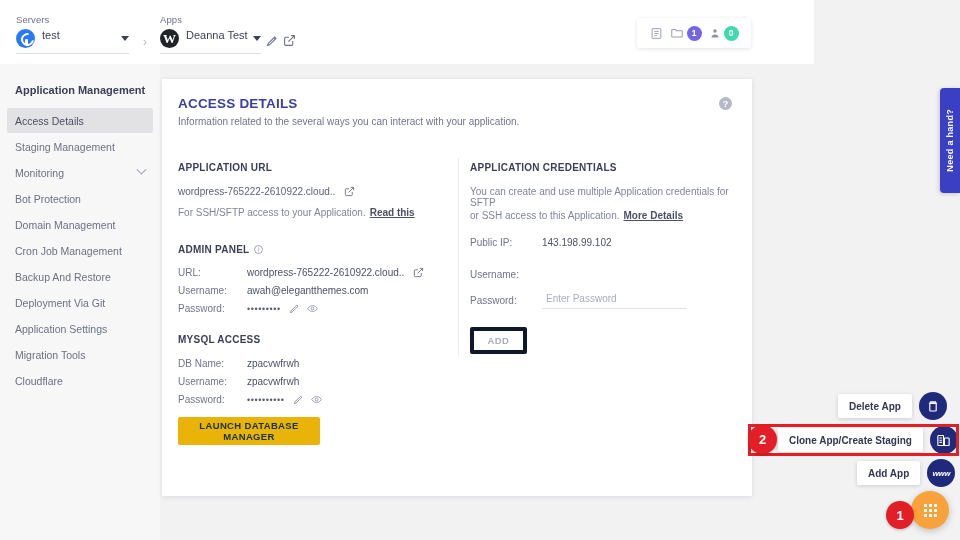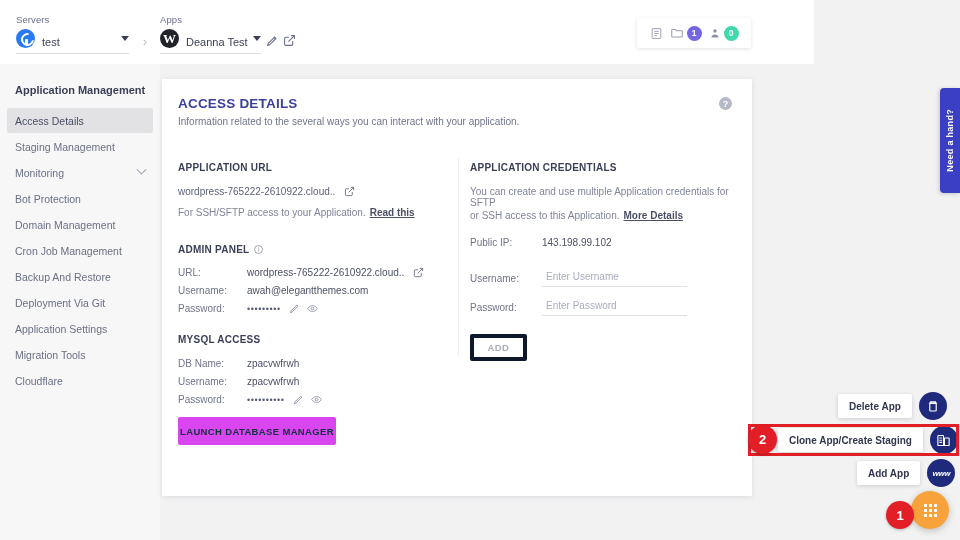--- a/index.html
+++ b/index.html
@@ -14,21 +14,21 @@
   
   .topbar {
     position: absolute; left: 0; top: 0; width: 814px; height: 64px;
     background: #ffffff;
   }
   .bc-group { position: absolute; }
   .bc-label {
     font-size: 9.5px; color: #6b6f8c; letter-spacing: .1px;
     margin-bottom: 4px; display: block;
   }
-  .bc-row { display: flex; align-items: flex-end; gap: 7px; }
+  .bc-row { display: flex; align-items: flex-start; gap: 7px; }
   .bc-underline {
     border-bottom: 1px solid #dcdde3;
     padding-bottom: 5px;
     display: flex; align-items: center;
   }
   .bc-name { font-size: 11px; color: #3b3f56; }
   .cw-logo {
     width: 19px; height: 19px; border-radius: 50%;
     background: #2979f2; position: relative; flex: 0 0 auto;
   }
@@ -139,21 +139,21 @@
   .lbl { font-size: 10px; color: #70748a; }
   .val { font-size: 10px; color: #4c5065; }
   .uline { color: #4c5065; font-weight: bold; text-decoration: underline; }
   .row { display: flex; align-items: center; }
 
   .dots { font-size: 9px; color: #555a70; letter-spacing: .6px; }
   .mini-ic { color: #8d91a5; display: inline-flex; }
 
   .launch-btn {
     position: absolute; left: 16px; top: 338px;
-    width: 158px; height: 28px; background: #d946ef; border: none;
+    width: 142px; height: 28px; background: #eab308; border: none;
     color: #10333f; font-size: 9.5px; font-weight: bold; letter-spacing: .35px;
     display: flex; align-items: center; justify-content: center;
     border-radius: 2px; cursor: pointer;
   }
 
   .cred-input {
     width: 145px; border: none; border-bottom: 1px solid #dfe0e6;
     font-size: 10px; color: #4c5065; padding: 2px 0 4px 4px;
     font-family: "Liberation Sans", sans-serif; outline: none; background: transparent;
   }
@@ -425,21 +425,20 @@
           <span class="txt-muted">or SSH access to this Application.</span>
           <span class="txt uline" style="font-size:10px;">More Details</span>
         </div>
       </div>
       <div class="row" style="margin-top:16px;">
         <span class="lbl" style="width:72px;">Public IP:</span>
         <span class="val">143.198.99.102</span>
       </div>
       <div class="row" style="margin-top:21px;">
         <span class="lbl" style="width:72px;">Username:</span>
-        <input class="cred-input" type="text" placeholder="Enter Username" style="">
       </div>
       <div class="row" style="margin-top:11px;">
         <span class="lbl" style="width:72px;">Password:</span>
         <input class="cred-input" type="text" placeholder="Enter Password" style="">
       </div>
       <button class="add-btn" style="margin-top:18px;">ADD</button>
     </div>
   </div>
 
   <div class="need-hand">

